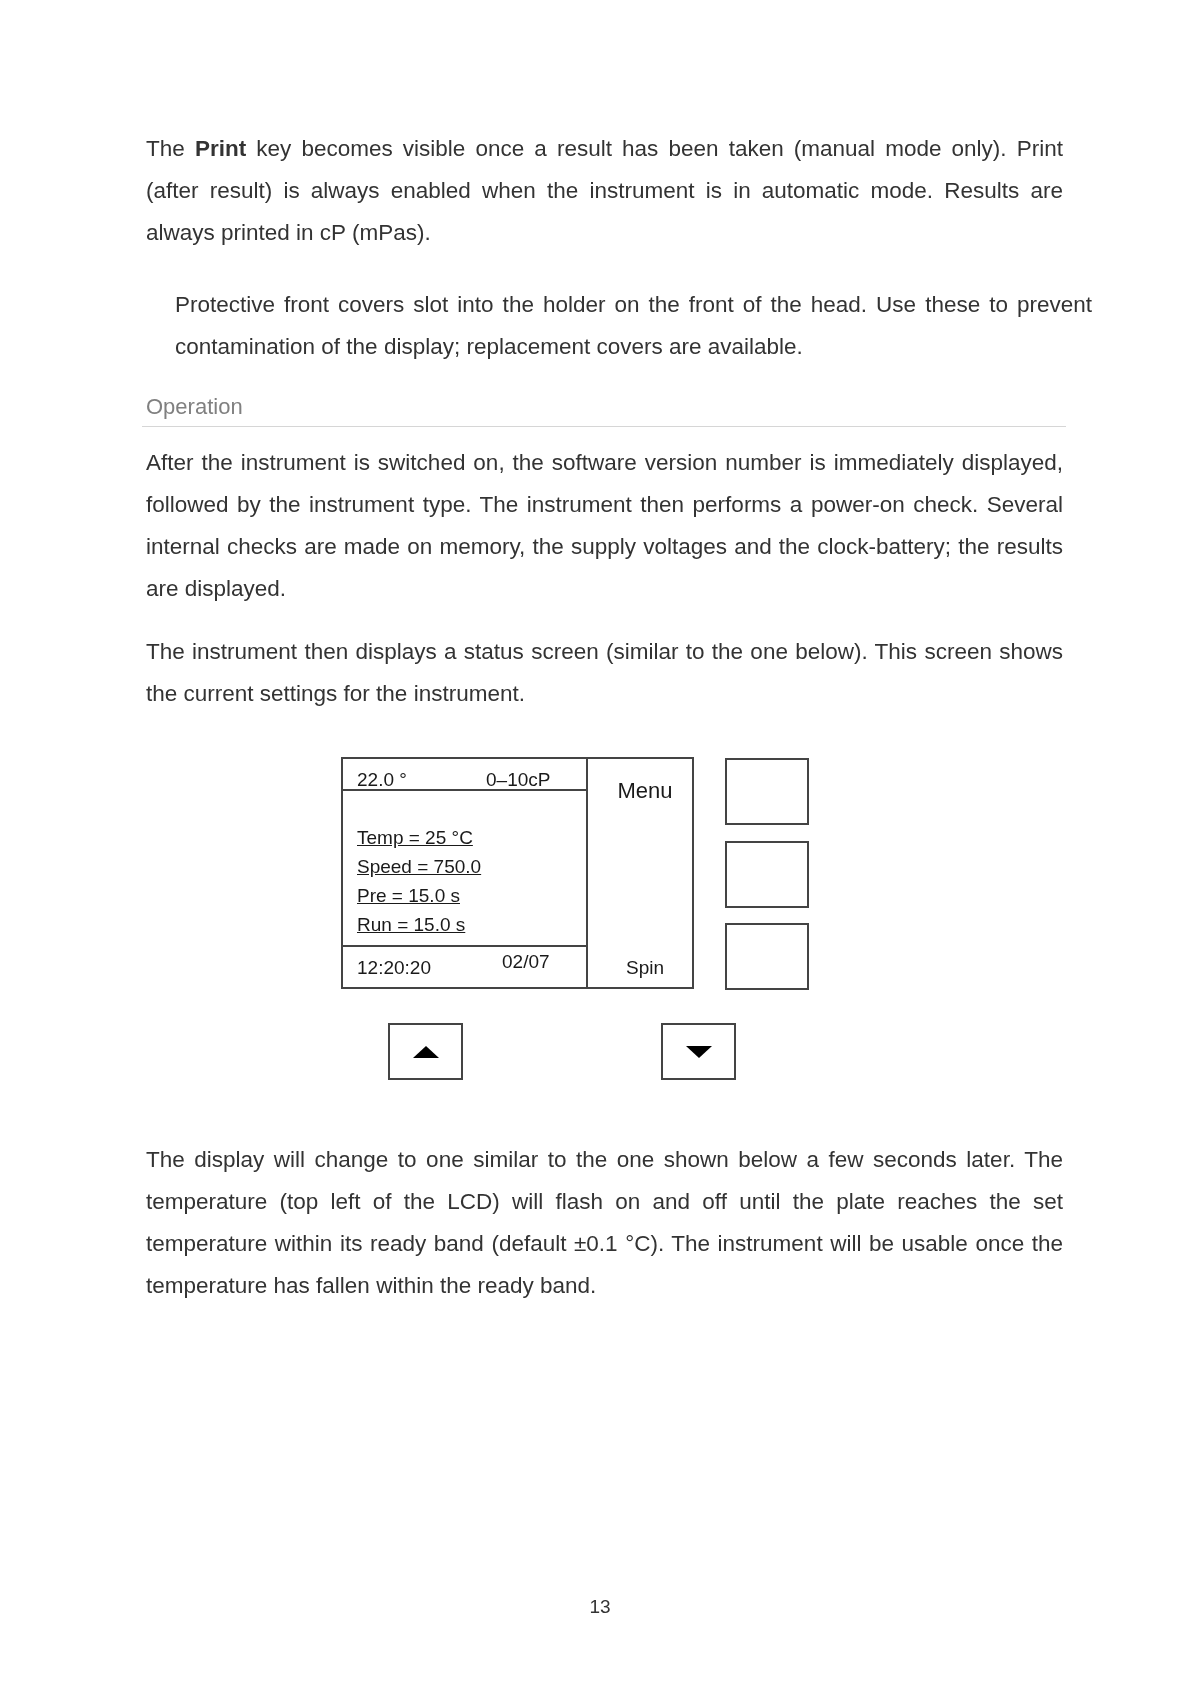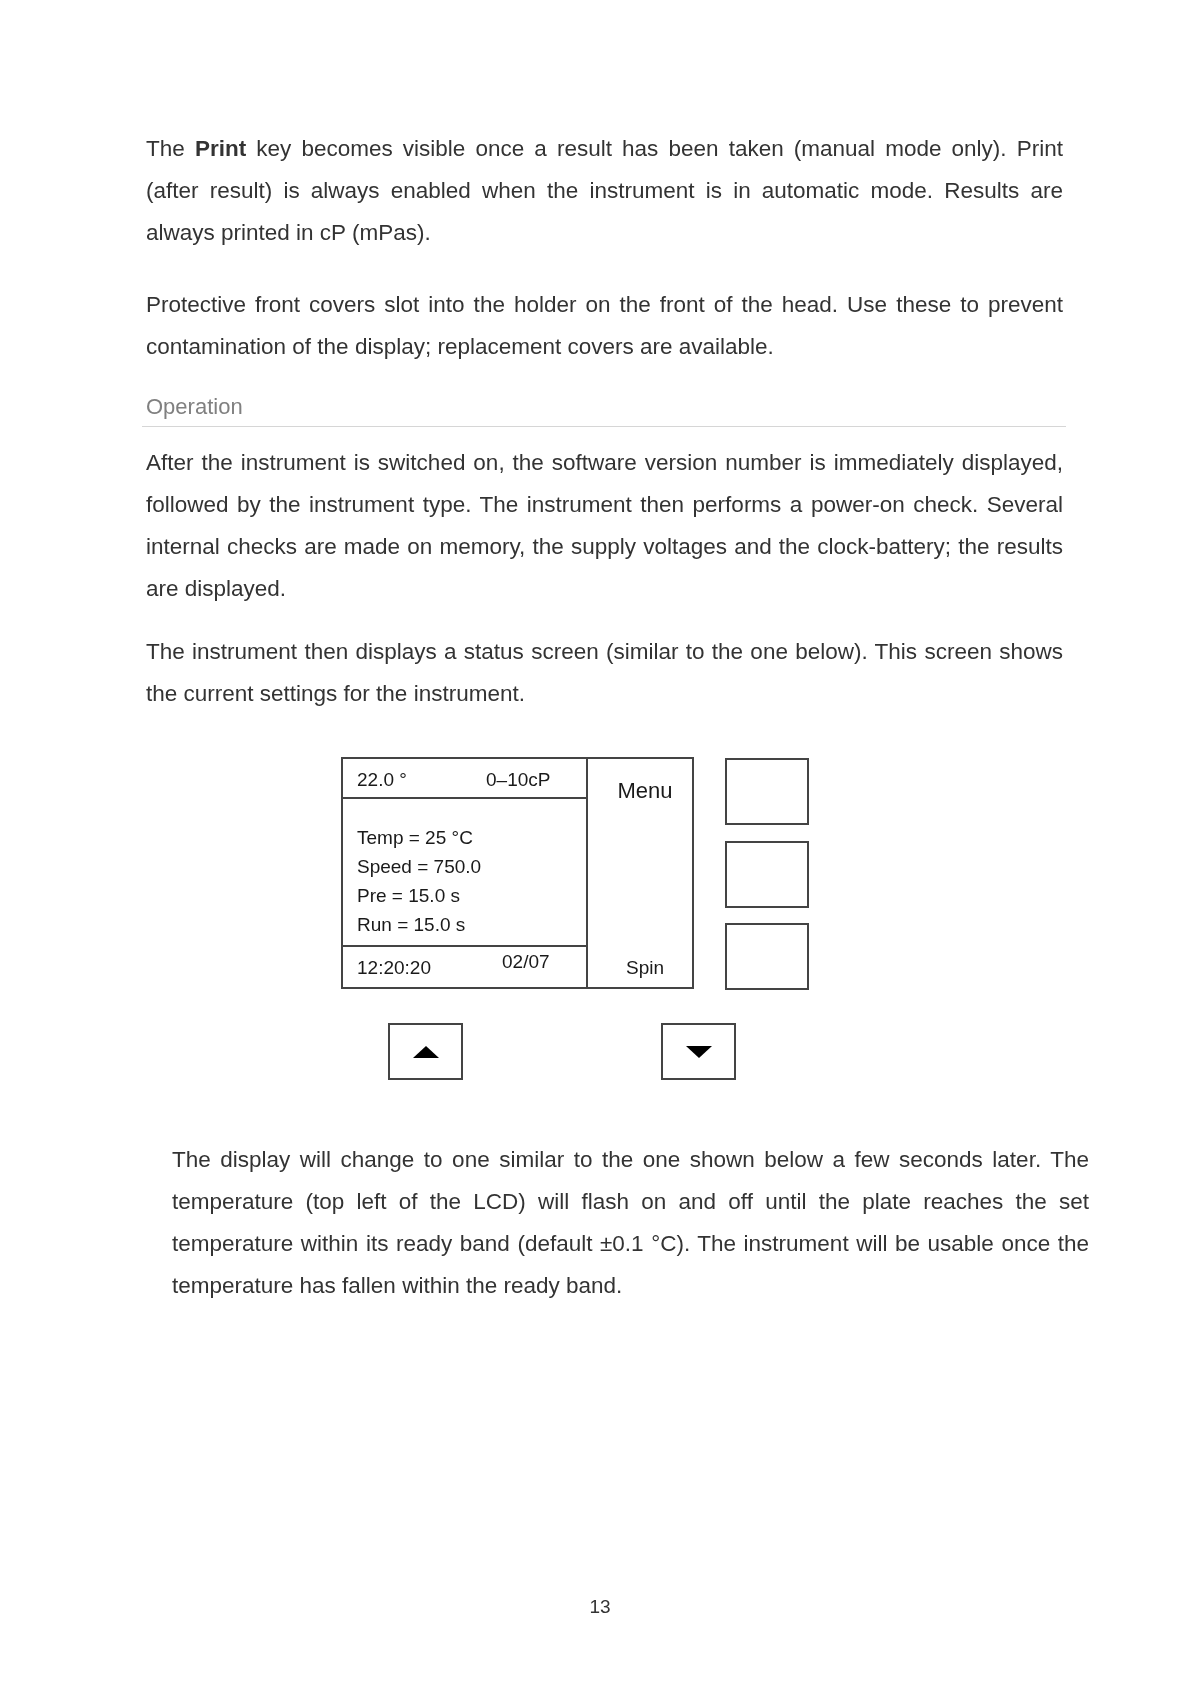--- a/index.html
+++ b/index.html
@@ -7,55 +7,55 @@
       width: 1200px; height: 1697px; position: relative; overflow: hidden;
       font-family: "Liberation Sans", sans-serif; color: #333333;
     }
     .para {
       position: absolute; left: 146px; width: 917px;
       font-size: 22.5px; line-height: 42px; text-align: justify;
       margin: 0;
     }
     .para b { font-weight: bold; color: #333; }
     #p1 { top: 128px; }
-    #p2 { top: 284px; }
+    #p2 { top: 284px; margin-left: 29px; }
     #p3 { top: 442px; }
     #p4 { top: 631px; }
-    #p5 { top: 1139px; margin-left: 26px; }
+    #p5 { top: 1139px; }
     .section-heading {
       position: absolute; left: 146px; top: 394px;
       font-size: 22px; color: #808080; margin: 0; font-weight: normal;
     }
     .section-rule {
       position: absolute; left: 142px; width: 924px; top: 426px;
       height: 0; border-top: 1.5px solid #d6d6d6;
     }
 
     
     .lcd {
       position: absolute; left: 341px; top: 757px; width: 353px; height: 232px;
       border: 2px solid #444; box-sizing: border-box;
       font-family: "Liberation Sans", sans-serif; color: #1a1a1a; font-size: 19px;
     }
     .lcd-screen {
       position: absolute; left: 0; top: 0; width: 245px; height: 100%;
       border-right: 2px solid #444; box-sizing: border-box;
     }
     .lcd-header {
-      position: absolute; left: 0; top: 0; width: 100%; height: 40px;
+      position: absolute; left: 0; top: 0; width: 100%; height: 32px;
       border-bottom: 2px solid #444; box-sizing: border-box;
     }
     .lcd-footer {
       position: absolute; left: 0; bottom: 0; width: 100%; height: 42px;
       border-top: 2px solid #444; box-sizing: border-box;
     }
     .lcd-header .l, .lcd-footer .l { position: absolute; left: 14px; top: 10px; }
     .lcd-header .r { position: absolute; left: 143px; top: 10px; }
     .lcd-footer .r { position: absolute; left: 159px; top: 4px; }
-    .lcd-body { position: absolute; left: 14px; top: 64px; line-height: 29px; }
+    .lcd-body { position: absolute; left: 14px; top: 64px; line-height: 29px; text-decoration: underline; }
     .lcd-body div { white-space: nowrap; }
     .soft-label-top { position: absolute; left: 257px; top: 19px; width: 90px; text-align: center; font-size: 22px; }
     .soft-label-bottom { position: absolute; left: 257px; bottom: 8px; width: 90px; text-align: center; font-size: 19px; }
     .side-btn {
       position: absolute; left: 725px; width: 84px; height: 67px;
       border: 2px solid #444; box-sizing: border-box; background: #fff;
     }
     #side-btn-1 { top: 758px; }
     #side-btn-2 { top: 841px; }
     #side-btn-3 { top: 923px; }

